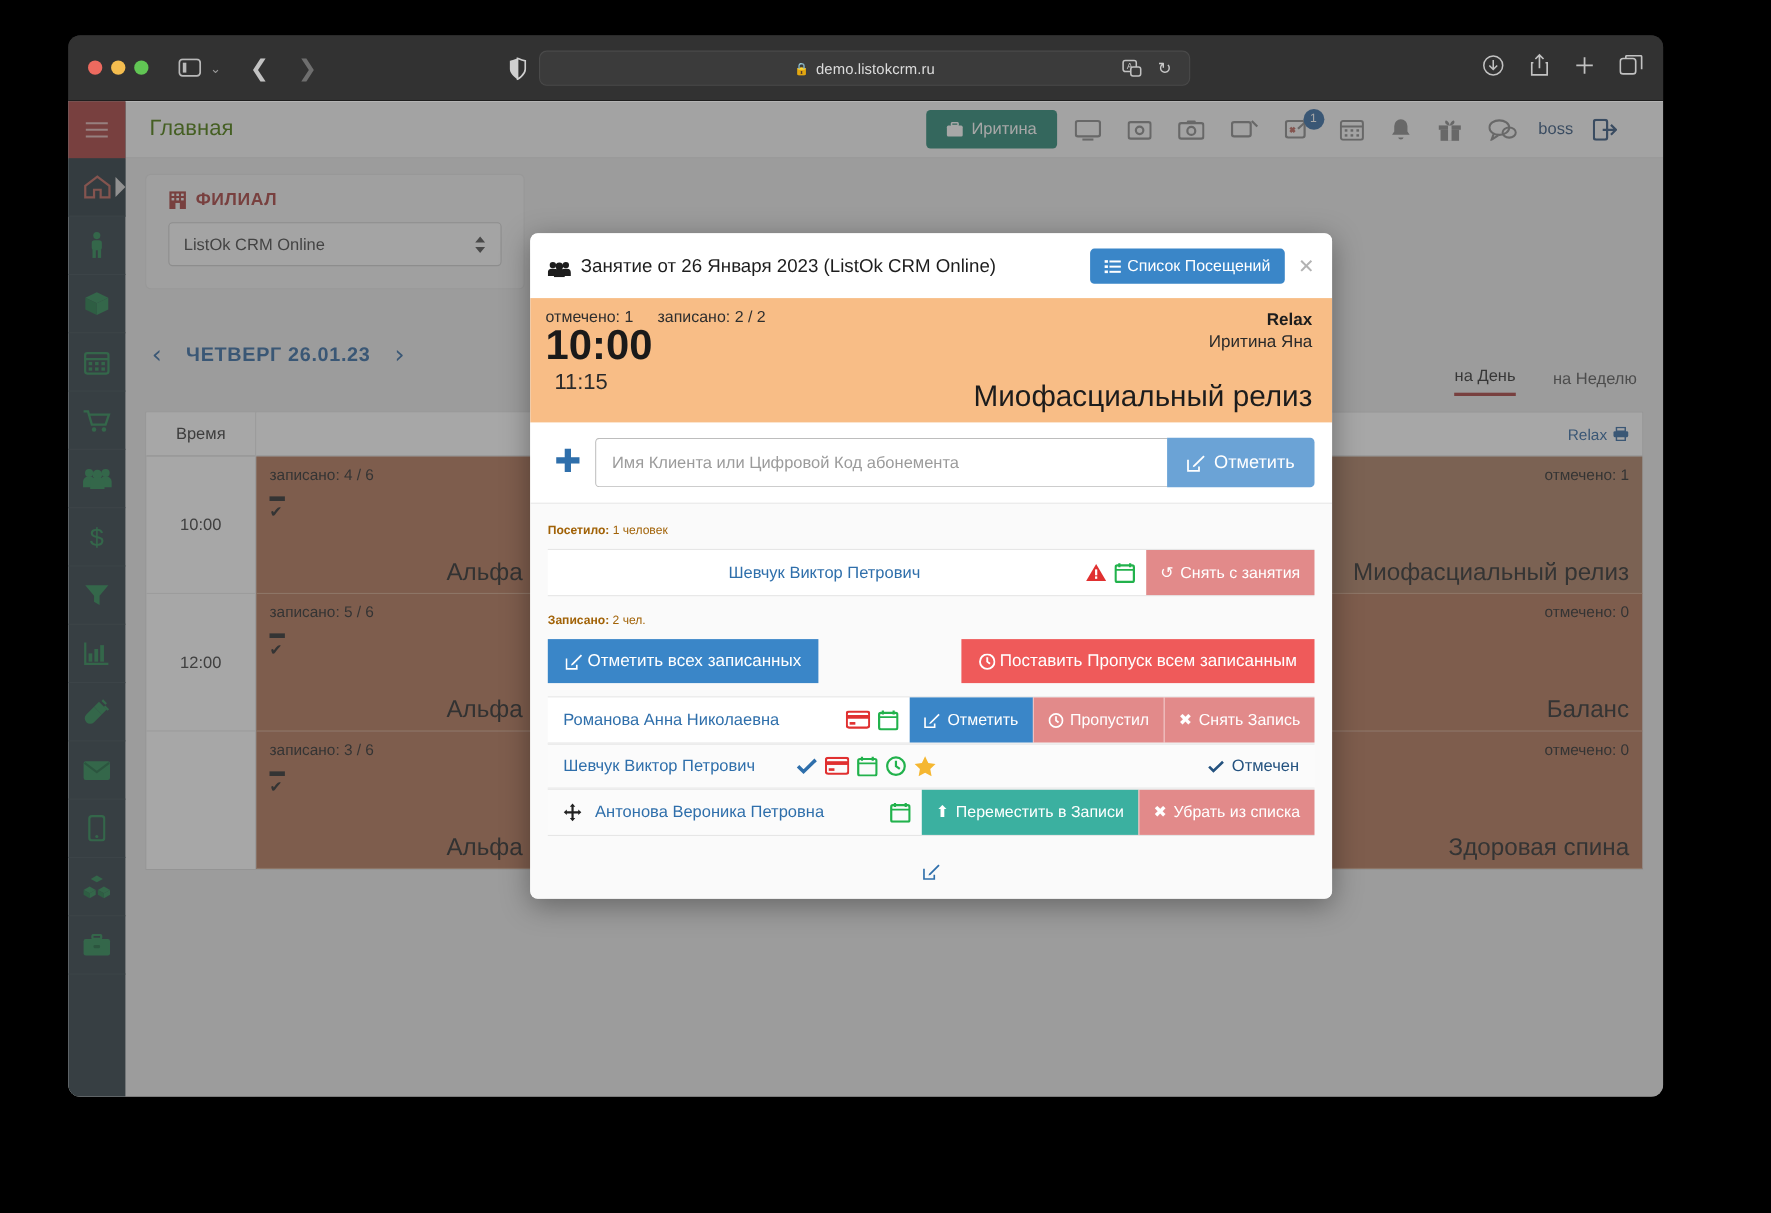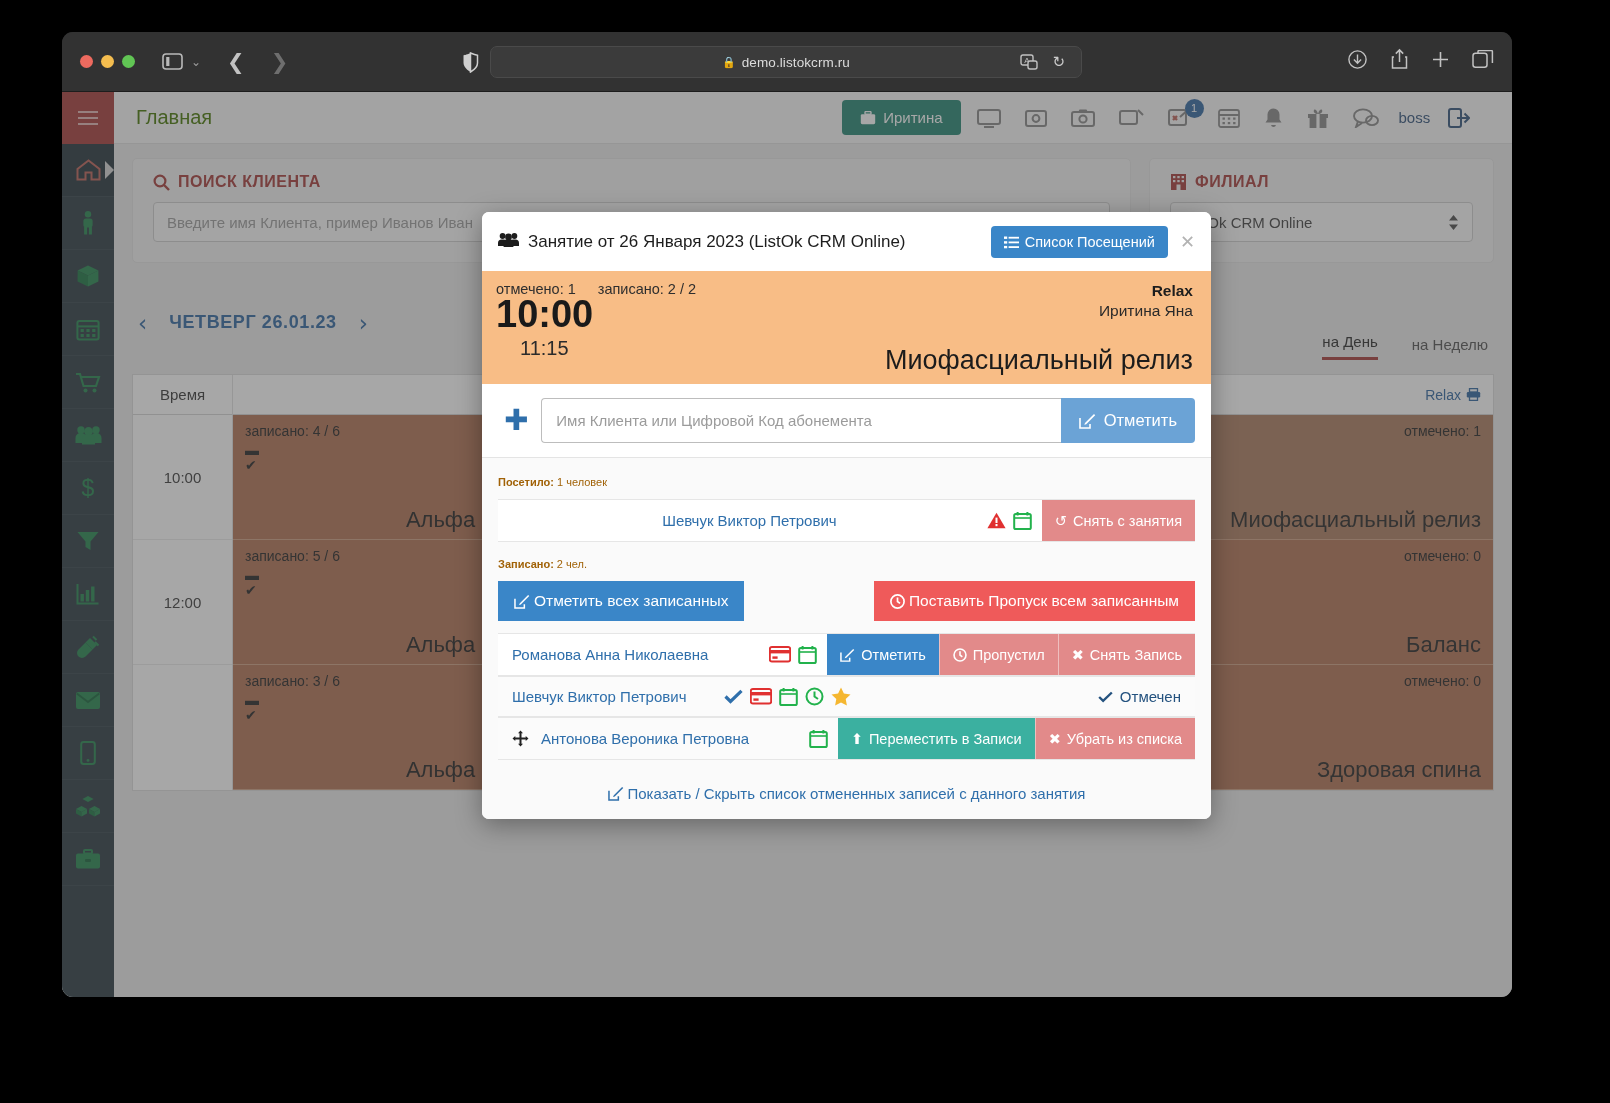--- a/index.html
+++ b/index.html
@@ -191,40 +191,40 @@
     z-index: 100;
     box-shadow: 0 6px 26px rgba(0,0,0,.35);
     overflow:hidden;
     font-size: 15px;
   }
   #modal-head {
     padding: 14px 16px 13px 16px;
     display:flex; align-items:center;
     background:#fff;
   }
-  #modal-title { font-size:17px; color:#1d1d1d; display:flex; align-items:flex-start; gap:9px;}
+  #modal-title { font-size:17px; color:#1d1d1d; display:flex; align-items:flex-end; gap:9px;}
   #visits-btn {
     margin-left:auto;
     background:#3a86c8; color:#fff;
     border:none; border-radius:4px;
     padding: 8px 13px; font-size:14.5px;
     display:flex; align-items:center; gap:6px;
     cursor:pointer;
     font-family:inherit;
   }
   #modal-close { margin-left: 12px; color:#b3b3b3; font-size:18px; cursor:pointer; }
 
   #modal-banner {
     background:#f8bd86;
     padding: 10px 18px 14px 14px;
     position:relative; min-height: 113px;
   }
   #banner-counts { font-size:14.5px; color:#2e2e2e; display:flex; gap:22px;}
   #banner-time { font-size:38px; font-weight:bold; color:#1a1a1a; line-height:1.05; margin-top:-2px;}
-  #banner-time2 { font-size:20px; color:#2b2b2b; margin-left:24px; margin-top:2px;}
+  #banner-time2 { font-size:20px; color:#2b2b2b; margin-left:8px; margin-top:2px;}
   #banner-right { position:absolute; right:18px; top:11px; text-align:right; }
   #banner-room { font-weight:bold; font-size:15.5px; color:#1d1d1d; }
   #banner-trainer { font-size:15.5px; color:#2a2a2a; margin-top:2px;}
   #banner-service { position:absolute; right:18px; bottom:8px; font-size:27px; color:#1c1c1c; }
 
   #add-row {
     display:flex; align-items:center;
     padding: 14px 16px;
     border-bottom:1px solid #e4e4e4;
     background:#fff;
@@ -618,32 +618,20 @@
       <div id="logout-ico">
         <svg width="22" height="20" viewBox="0 0 22 20">
             <rect x="1" y="1" width="12" height="18" rx="2" fill="none" stroke="#3a5a80" stroke-width="2"></rect>
             <path d="M9 10 H21 M16.5 5.5 L21 10 L16.5 14.5" fill="none" stroke="#3a5a80" stroke-width="2"></path>
           </svg>
       </div>
     </div>
 
     <div id="content">
       <div id="panels-row">
-        <div class="panel" id="search-panel">
-          <div class="panel-head">
-            <span>
-              <svg width="17" height="17" viewBox="0 0 17 17">
-                  <circle cx="7" cy="7" r="5.4" fill="none" stroke="#a94442" stroke-width="2.2"></circle>
-                  <path d="M11 11 L16 16" stroke="#a94442" stroke-width="2.4"></path>
-                </svg>
-            </span>
-            <span>ПОИСК КЛИЕНТА</span>
-          </div>
-          <div class="field">Введите имя Клиента, пример Иванов Иван</div>
-        </div>
 
         <div class="panel" id="branch-panel">
           <div class="panel-head">
             <span>
               <svg width="17" height="18" viewBox="0 0 17 18">
                   <rect x="1" y="1" width="15" height="16" fill="#a94442"></rect>
                   <g fill="#f2f2f2">
                     <rect x="3" y="3" width="2.4" height="2.2"></rect>
                     <rect x="7.3" y="3" width="2.4" height="2.2"></rect>
                     <rect x="11.6" y="3" width="2.4" height="2.2"></rect>
@@ -982,18 +970,17 @@
         </div>
       </div>
 
       <div id="footer-link">
         <span>
           <svg width="16" height="15" viewBox="0 0 17 16">
               <path d="M1 5 V15 H11 V11" fill="none" stroke="#2f6fab" stroke-width="1.6"></path>
               <path d="M6 10 L15 1 L16.2 2.2 L7.2 11.2 L5.3 11.7 Z" fill="#2f6fab"></path>
             </svg>
         </span>
-        <span>Показать / Скрыть список отмененных записей с данного занятия</span>
       </div>
 
     </div>
   </div>
 </div>
 
 </body></html>

